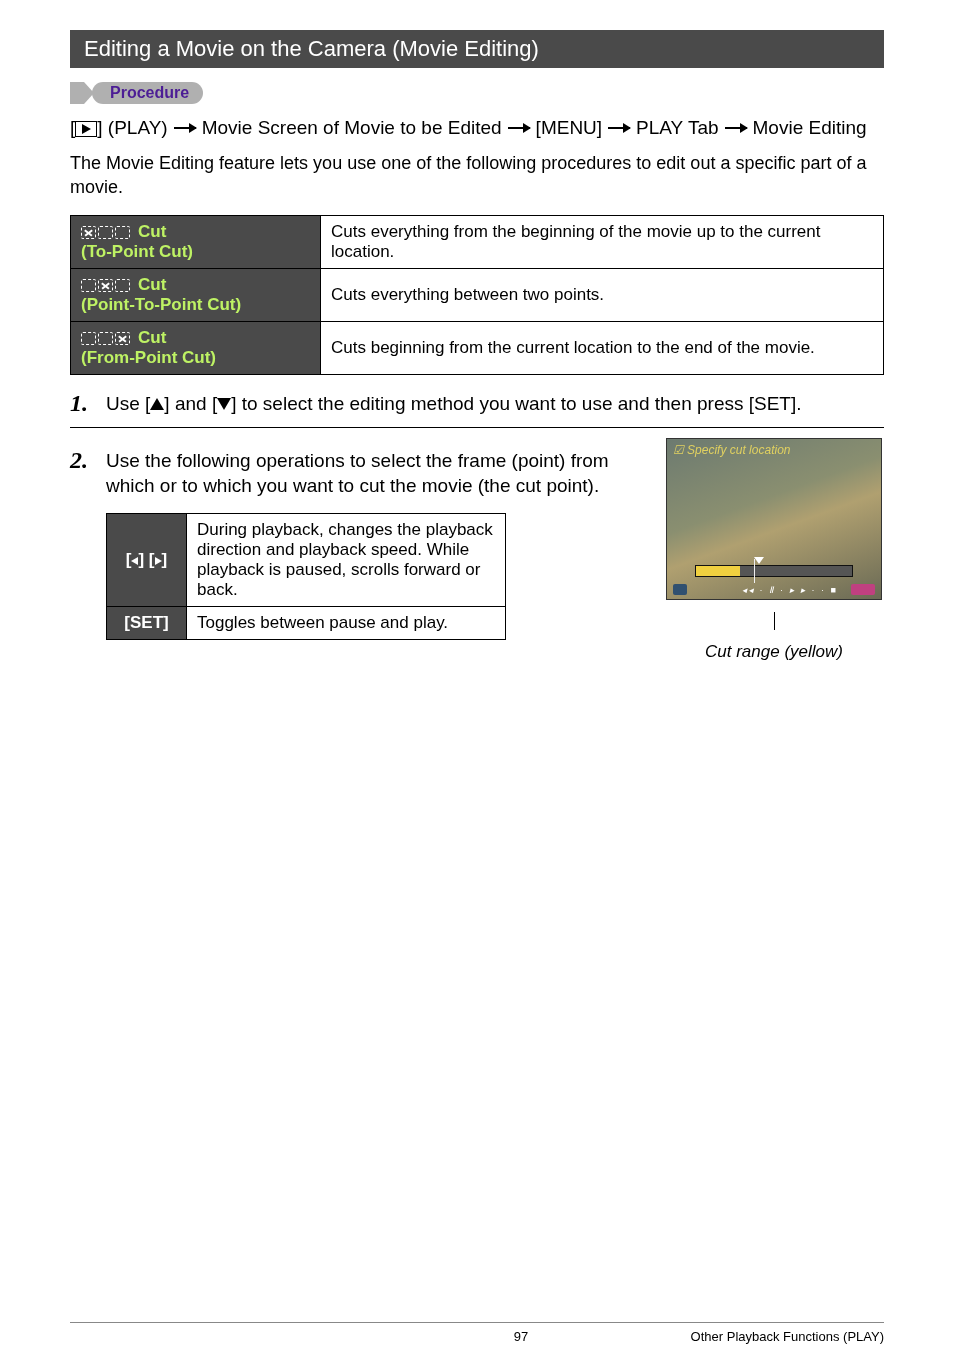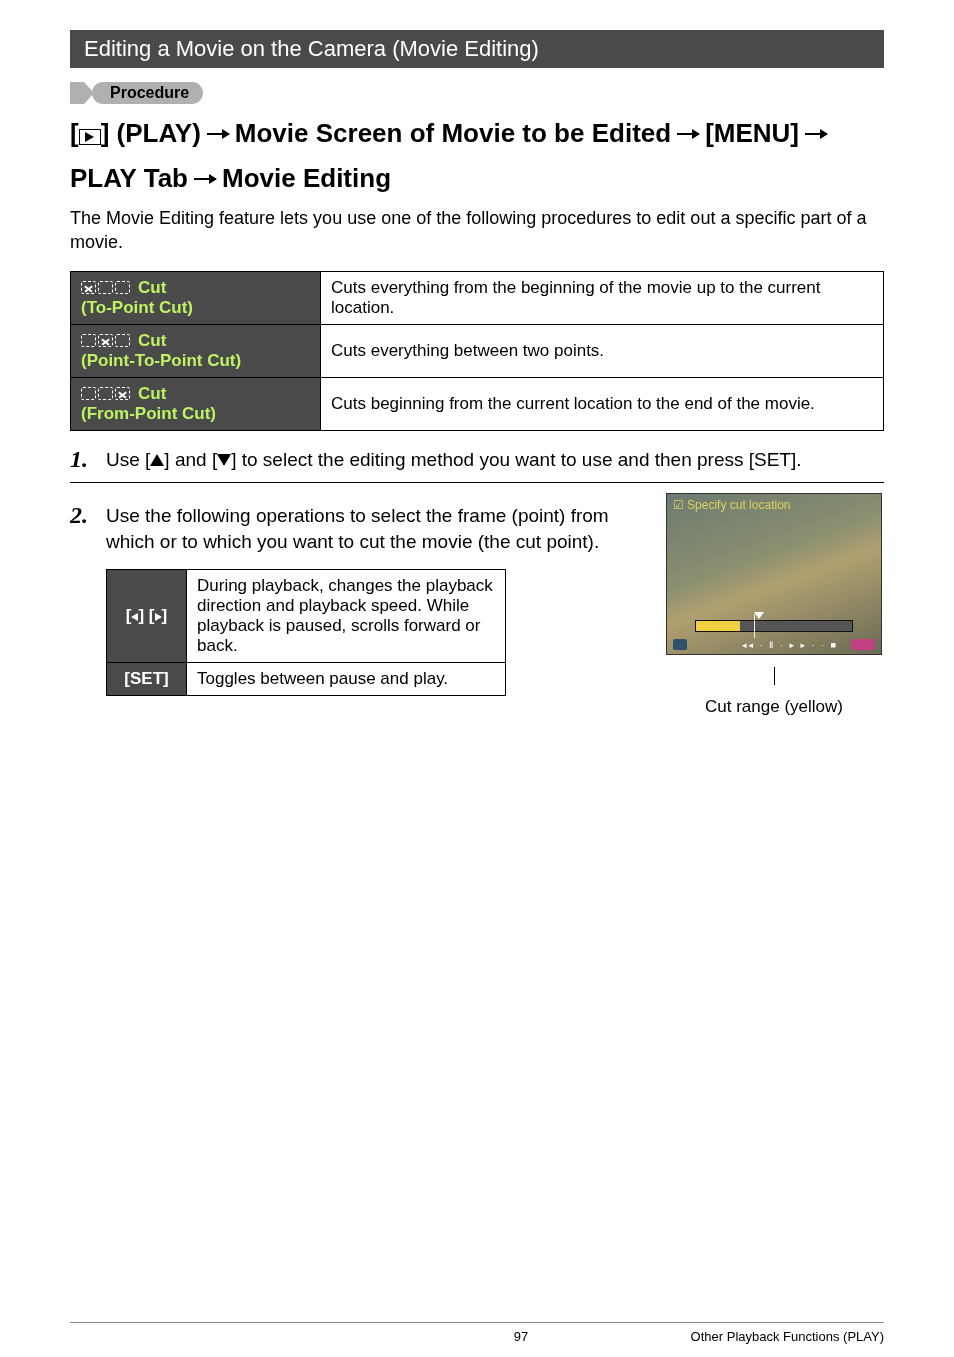--- a/index.html
+++ b/index.html
@@ -36,29 +36,29 @@
   .proc-marker::after {
     content: "";
     position: absolute;
     right: -10px; top: 0;
     border-left: 10px solid #b0b0b0;
     border-top: 11px solid transparent;
     border-bottom: 11px solid transparent;
   }
   .proc-pill {
     background: #b0b0b0;
-    color: #000000;
+    color: #4c1d95;
     font-weight: bold;
     border-radius: 12px;
     padding: 2px 14px 2px 18px;
     font-size: 16px;
   }
   .heading-path {
-    font-weight: bold;
-    font-size: 26px;
+    font-weight: normal;
+    font-size: 19px;
     margin-top: 10px;
     display: flex;
     flex-wrap: wrap;
     align-items: center;
     gap: 6px;
     line-height: 1.5;
   }
   .play-icon {
     display: inline-flex;
     align-items: center;
@@ -183,20 +183,21 @@
     font-weight: bold;
     width: 80px;
     text-align: center;
   }
   .thumb-col {
     display: flex;
     flex-direction: column;
     align-items: center;
     gap: 12px;
     width: 220px;
+    font-style: italic;
   }
   .thumb-img {
     width: 216px;
     height: 162px;
     background: linear-gradient(160deg,#6c7a70 0%, #8a8f70 40%, #b0a070 55%, #6a6a55 100%);
     border: 1px solid #333;
     position: relative;
   }
   .thumb-title {
     position: absolute;

